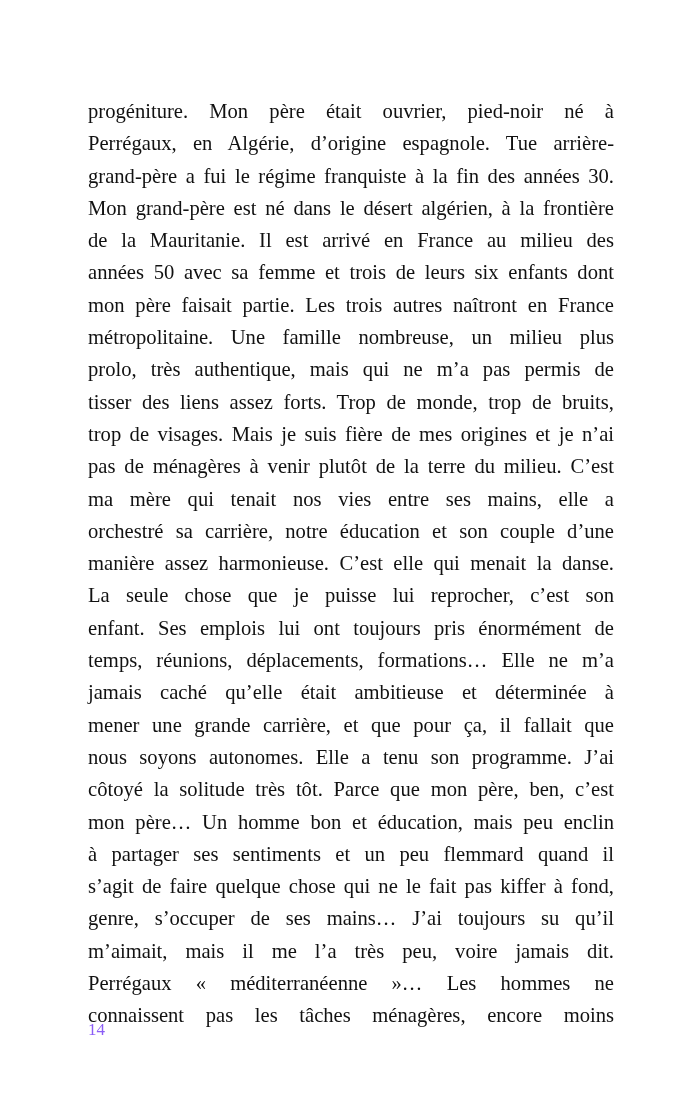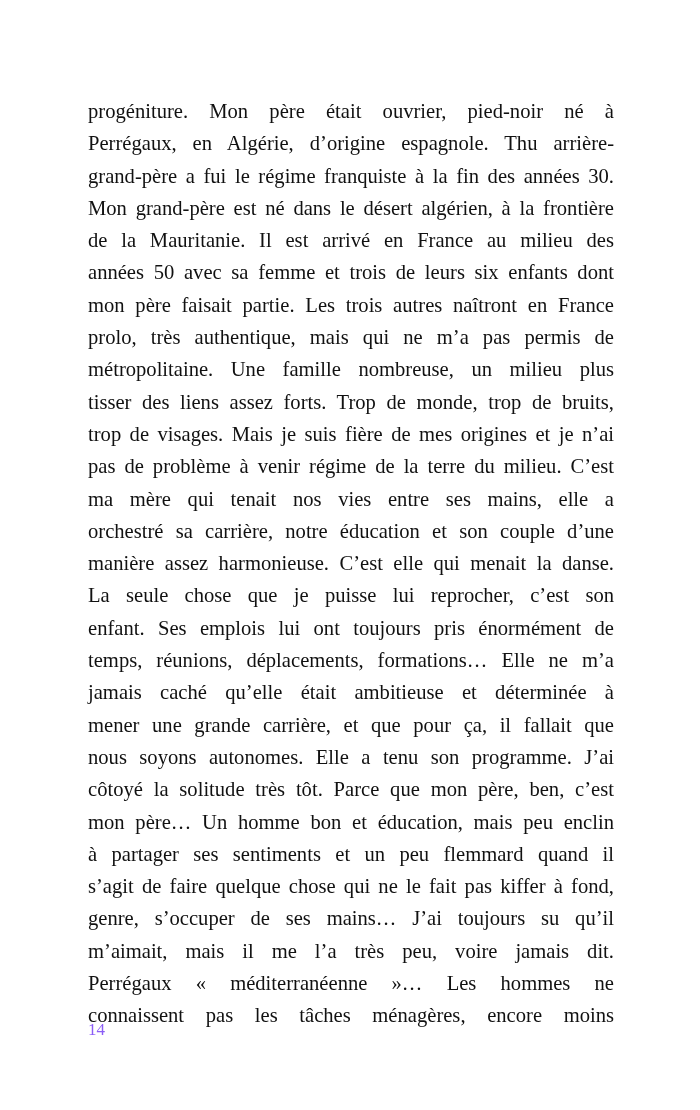--- a/index.html
+++ b/index.html
@@ -48,31 +48,31 @@
       line-height: 28px;
       color: #8b5cf6;
     }
   </style>
 </head>
 <body>
 
 <div class="page">
   <div class="text-block">
     <span class="line">progéniture. Mon père était ouvrier, pied-noir né à</span>
-    <span class="line">Perrégaux, en Algérie, d’origine espagnole. Thu arrière-</span>
+    <span class="line">Perrégaux, en Algérie, d’origine espagnole. Tue arrière-</span>
     <span class="line">grand-père a fui le régime franquiste à la fin des années 30.</span>
     <span class="line">Mon grand-père est né dans le désert algérien, à la frontière</span>
     <span class="line">de la Mauritanie. Il est arrivé en France au milieu des</span>
     <span class="line">années 50 avec sa femme et trois de leurs six enfants dont</span>
     <span class="line">mon père faisait partie. Les trois autres naîtront en France</span>
+    <span class="line">métropolitaine. Une famille nombreuse, un milieu plus</span>
     <span class="line">prolo, très authentique, mais qui ne m’a pas permis de</span>
-    <span class="line">métropolitaine. Une famille nombreuse, un milieu plus</span>
     <span class="line">tisser des liens assez forts. Trop de monde, trop de bruits,</span>
     <span class="line">trop de visages. Mais je suis fière de mes origines et je n’ai</span>
-    <span class="line">pas de problème à venir régime de la terre du milieu. C’est</span>
+    <span class="line">pas de ménagères à venir plutôt de la terre du milieu. C’est</span>
     <span class="line">ma mère qui tenait nos vies entre ses mains, elle a</span>
     <span class="line">orchestré sa carrière, notre éducation et son couple d’une</span>
     <span class="line">manière assez harmonieuse. C’est elle qui menait la danse.</span>
     <span class="line">La seule chose que je puisse lui reprocher, c’est son</span>
     <span class="line">enfant. Ses emplois lui ont toujours pris énormément de</span>
     <span class="line">temps, réunions, déplacements, formations… Elle ne m’a</span>
     <span class="line">jamais caché qu’elle était ambitieuse et déterminée à</span>
     <span class="line">mener une grande carrière, et que pour ça, il fallait que</span>
     <span class="line">nous soyons autonomes. Elle a tenu son programme. J’ai</span>
     <span class="line">côtoyé la solitude très tôt. Parce que mon père, ben, c’est</span>

